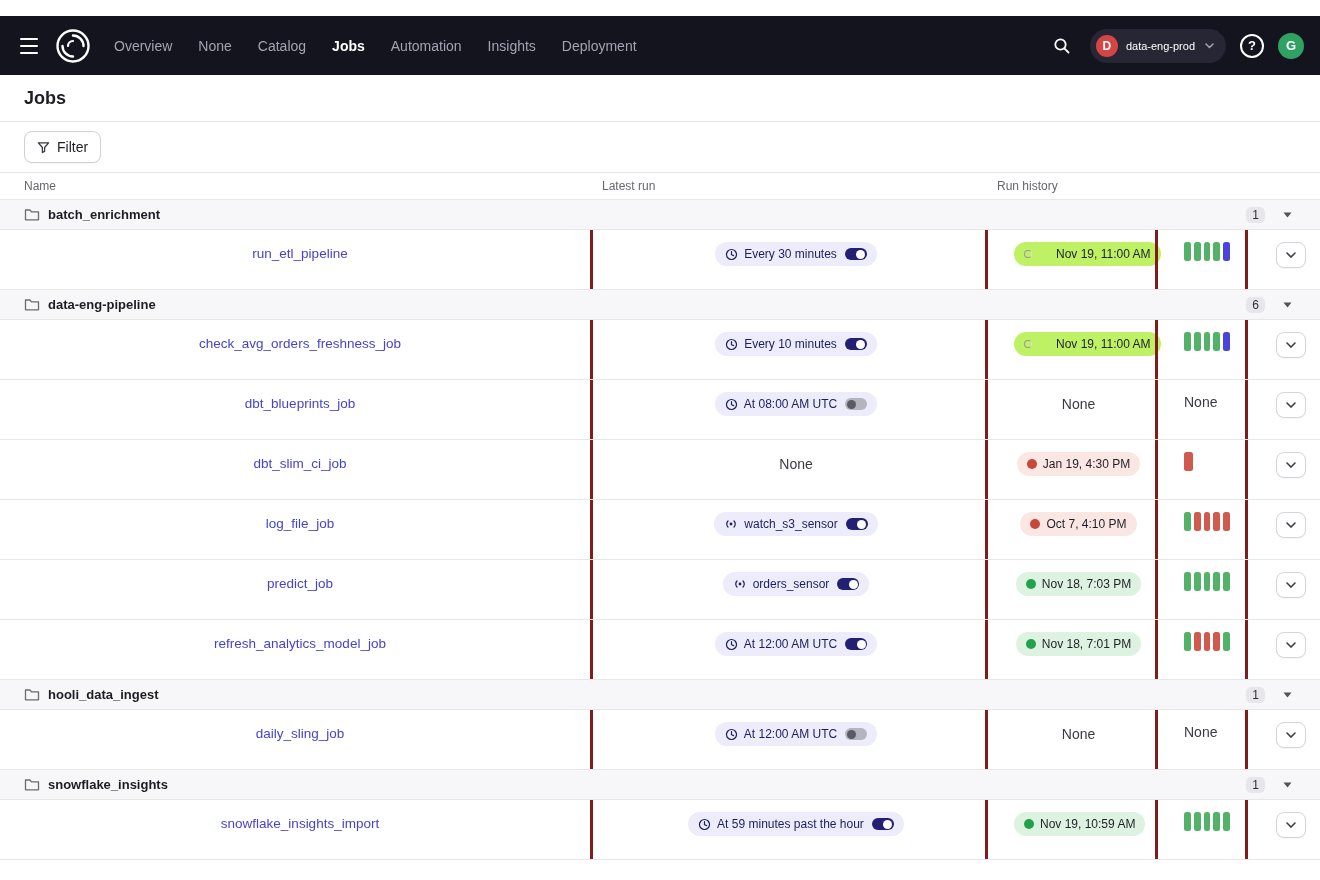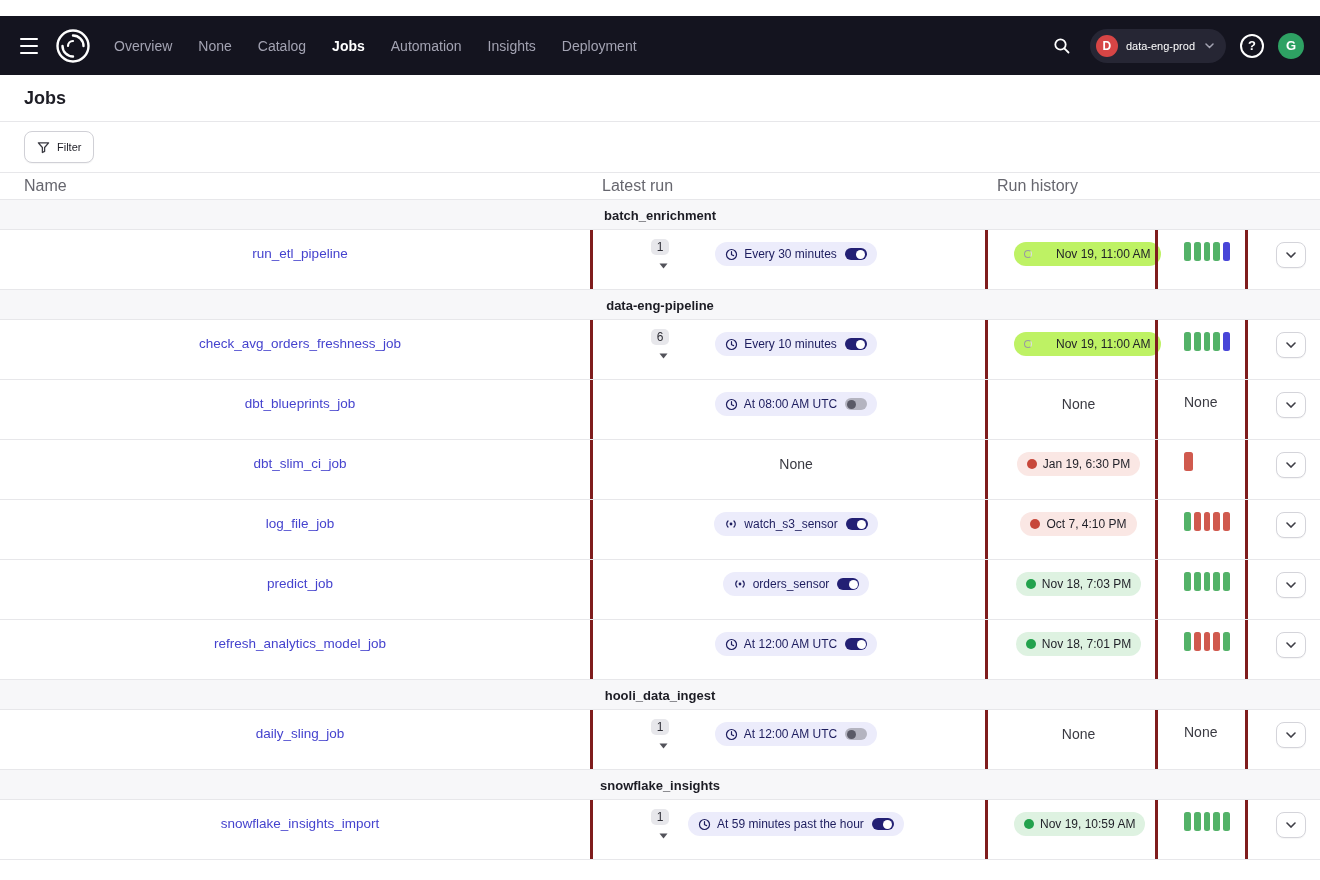--- a/index.html
+++ b/index.html
@@ -22,29 +22,29 @@
   .d-badge { width:22px; height:22px; border-radius:50%; background:#d64545; color:#fff; font-size:12px; font-weight:700; display:flex; align-items:center; justify-content:center; }
   .d-name { color:#ffffff; font-size:11px; }
   .deploy .chev-sm { margin-left:2px; }
   .help { width:24px; height:24px; border-radius:50%; border:2px solid #ffffff; color:#ffffff; font-size:13px; font-weight:700; display:flex; align-items:center; justify-content:center; }
   .avatar { width:26px; height:26px; border-radius:50%; background:#2ea163; color:#ffffff; font-size:13px; font-weight:700; display:flex; align-items:center; justify-content:center; }
 
   
   .title-band { height:47px; display:flex; align-items:center; padding:0 24px; border-bottom:1px solid #e7e7ea; }
   .page-title { font-size:18px; font-weight:700; color:#1e1e26; }
   .filter-band { height:50px; display:flex; align-items:center; padding:0 24px; }
-  .filter-btn { display:flex; align-items:center; gap:7px; height:32px; padding:0 12px; border:1px solid #d0d0d6; border-radius:8px; background:#fff; font-size:11px; color:#1e1e26; box-shadow:0 1px 1px rgba(0,0,0,0.04); }
+  .filter-btn { display:flex; align-items:center; gap:7px; height:32px; padding:0 12px; border:1px solid #d0d0d6; border-radius:8px; background:#fff; font-size:14px; color:#1e1e26; box-shadow:0 1px 1px rgba(0,0,0,0.04); }
 
   
   .grid-row { display:grid; grid-template-columns:590px 395px 170px 90px 75px; }
   .thead { height:28px; border-top:1px solid #e7e7ea; border-bottom:1px solid #e7e7ea; align-items:center; }
-  .thead .th { font-size:16px; color:#66666e; padding-left:12px; }
+  .thead .th { font-size:12px; color:#66666e; padding-left:12px; }
   .thead .th:first-child { padding-left:24px; }
 
-  .group-row { height:30px; background:#f7f7f9; border-bottom:1px solid #e7e7ea; display:flex; align-items:center; padding:0 24px; gap:8px; cursor:pointer;flex-direction:column; }
+  .group-row { height:30px; background:#f7f7f9; border-bottom:1px solid #e7e7ea; display:flex; align-items:center; padding:0 24px; gap:8px; cursor:pointer; }
   .group-name { font-size:13px; font-weight:700; color:#1c1c24; }
   .group-spacer { flex:1; }
   .count-badge { background:#e7e7eb; border-radius:5px; font-size:12px; color:#2e2e36; padding:1px 6px; }
   .caret { display:flex; align-items:center; padding:0 4px; margin-left:6px; }
 
   .job-row { height:60px; border-bottom:1px solid #e7e7ea; }
   .job-row .cell { padding:12px 12px 0 26px;text-align:center; }
   .job-row .cell + .cell { border-left:3px solid #7f1d1d; }
   .name-cell { padding-left:22px !important; }
   .job-link { color:#4543ce; font-size:13.5px; line-height:24px; }
@@ -286,21 +286,21 @@
 
 <div class="grid-row job-row">
   <div class="cell name-cell"><a class="job-link">dbt_slim_ci_job</a></div>
   <div class="cell sched-cell" data-kind="none">
     
     <span class="none-label">None</span>
   </div>
   <div class="cell latest-cell" data-status="failure">
     <span class="pill run-pill">
       <span class="dot"></span>
-      <span>Jan 19, 6:30 PM</span>
+      <span>Jan 19, 4:30 PM</span>
     </span>
     
   </div>
   <div class="cell hist-cell">
     <span class="bar" data-s="failure"></span>
 
     <span class="none-label"></span>
   </div>
   <div class="cell expand-cell">
     <button class="expand-btn">

